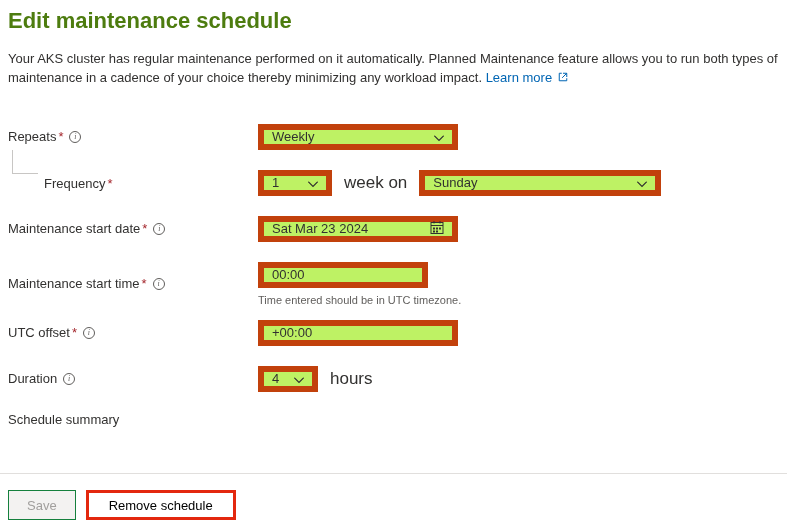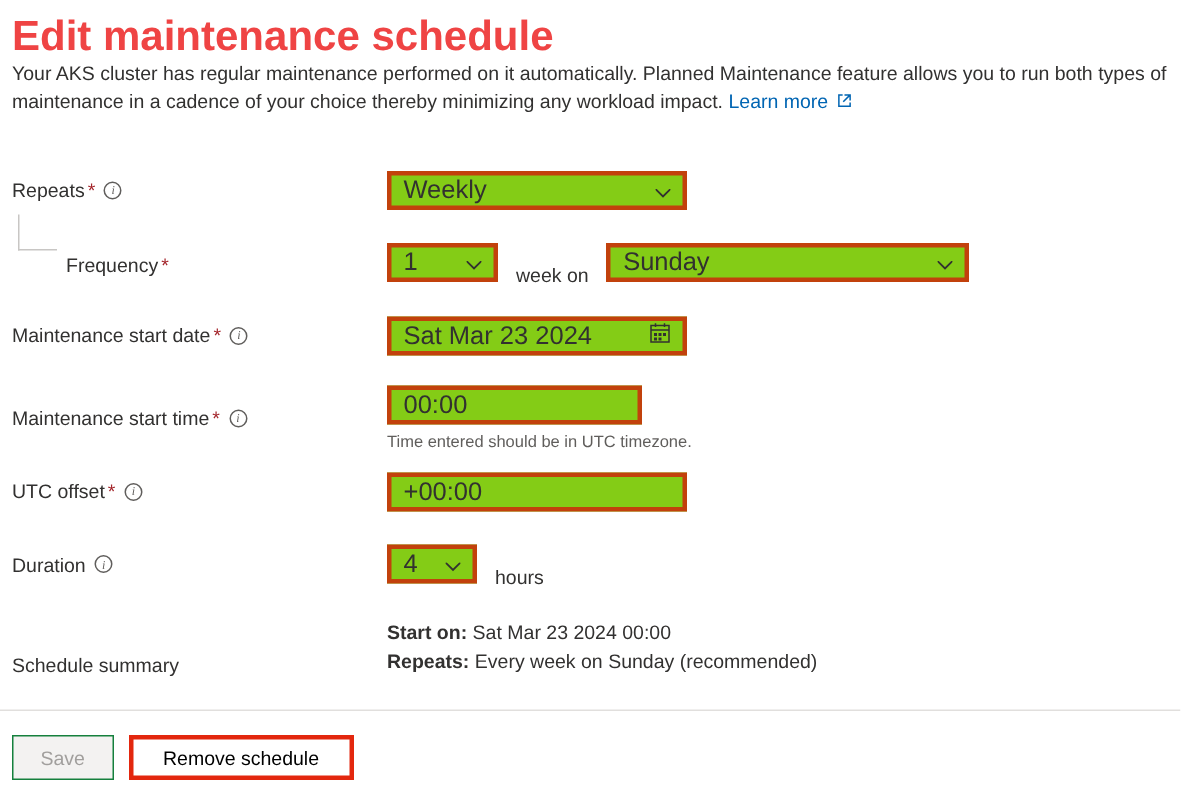--- a/index.html
+++ b/index.html
@@ -6,23 +6,24 @@
     body {
       font-family: "Segoe UI", -apple-system, sans-serif;
       font-size: 13px;
       color: #323130;
       width: 787px;
       height: 532px;
       padding: 8px 8px 0 8px;
       position: relative;
     }
     h1 {
-      font-size: 28px;
+      font-size: 22px;
       font-weight: 600;
-      color: #ef4444;
+      color: #4d7c0f;
+      margin-bottom: 16px;
     }
     .description {
       font-size: 13px;
       line-height: 1.45;
       color: #323130;
       margin-bottom: 36px;
     }
     .description a {
       color: #0065b3;
       text-decoration: none;
@@ -80,23 +81,23 @@
       font-family: Georgia, serif;
     }
     .control-col {
       display: flex;
       align-items: center;
       gap: 12px;
       flex-wrap: wrap;
     }
     .select, .textinput, .dateinput {
       height: 26px;
-      border: 3px solid #c2410c;
-      background: #84cc16;
-      font-size: 17px;
+      border: 6px solid #c2410c;
+      background: #bef264;
+      font-size: 13px;
       padding: 0 8px;
       display: flex;
       align-items: center;
       justify-content: space-between;
       position: relative;
     }
     .select { cursor: pointer; }
     .chevron {
       position: absolute;
       right: 8px;
@@ -154,21 +155,21 @@
     .btn.highlight {
       border: 3px solid #e3270e;
       padding: 0 20px;
     }
     .calendar-icon {
       position: absolute;
       right: 8px;
       top: 50%;
       transform: translateY(-50%);
     }
-    .static-text { font-size: 13px; margin-top: 16px; }
+    .static-text { font-size: 17px; }
   </style>
 </head>
 <body>
 
 <h1>Edit maintenance schedule</h1>
 
 <p class="description">
   <span>Your AKS cluster has regular maintenance performed on it automatically. Planned Maintenance feature allows you to run both types of maintenance in a cadence of your choice thereby minimizing any workload impact. </span><a href="#"><span>Learn more</span>
     <span class="ext-icon">
       <svg viewBox="0 0 12 12" width="10" height="10">
@@ -293,24 +294,20 @@
       </span>
     </div>
     <span class="static-text">hours</span>
   </div>
 </div>
 
 <div class="form-row" style="align-items:flex-end;">
   <div class="label-col">
     <span>Schedule summary</span>
   </div>
-  <div class="summary-col">
-    <div><b>Start on:</b> <span>Sat Mar 23 2024 00:00</span></div>
-    <div><b>Repeats:</b> <span>Every week on Sunday (recommended)</span></div>
-  </div>
 </div>
 
 <div class="footer-divider"></div>
 
 <div class="footer">
   <button class="btn primary">Save</button>
   <button class="btn highlight">Remove schedule</button>
 </div>
 
 </body></html>

